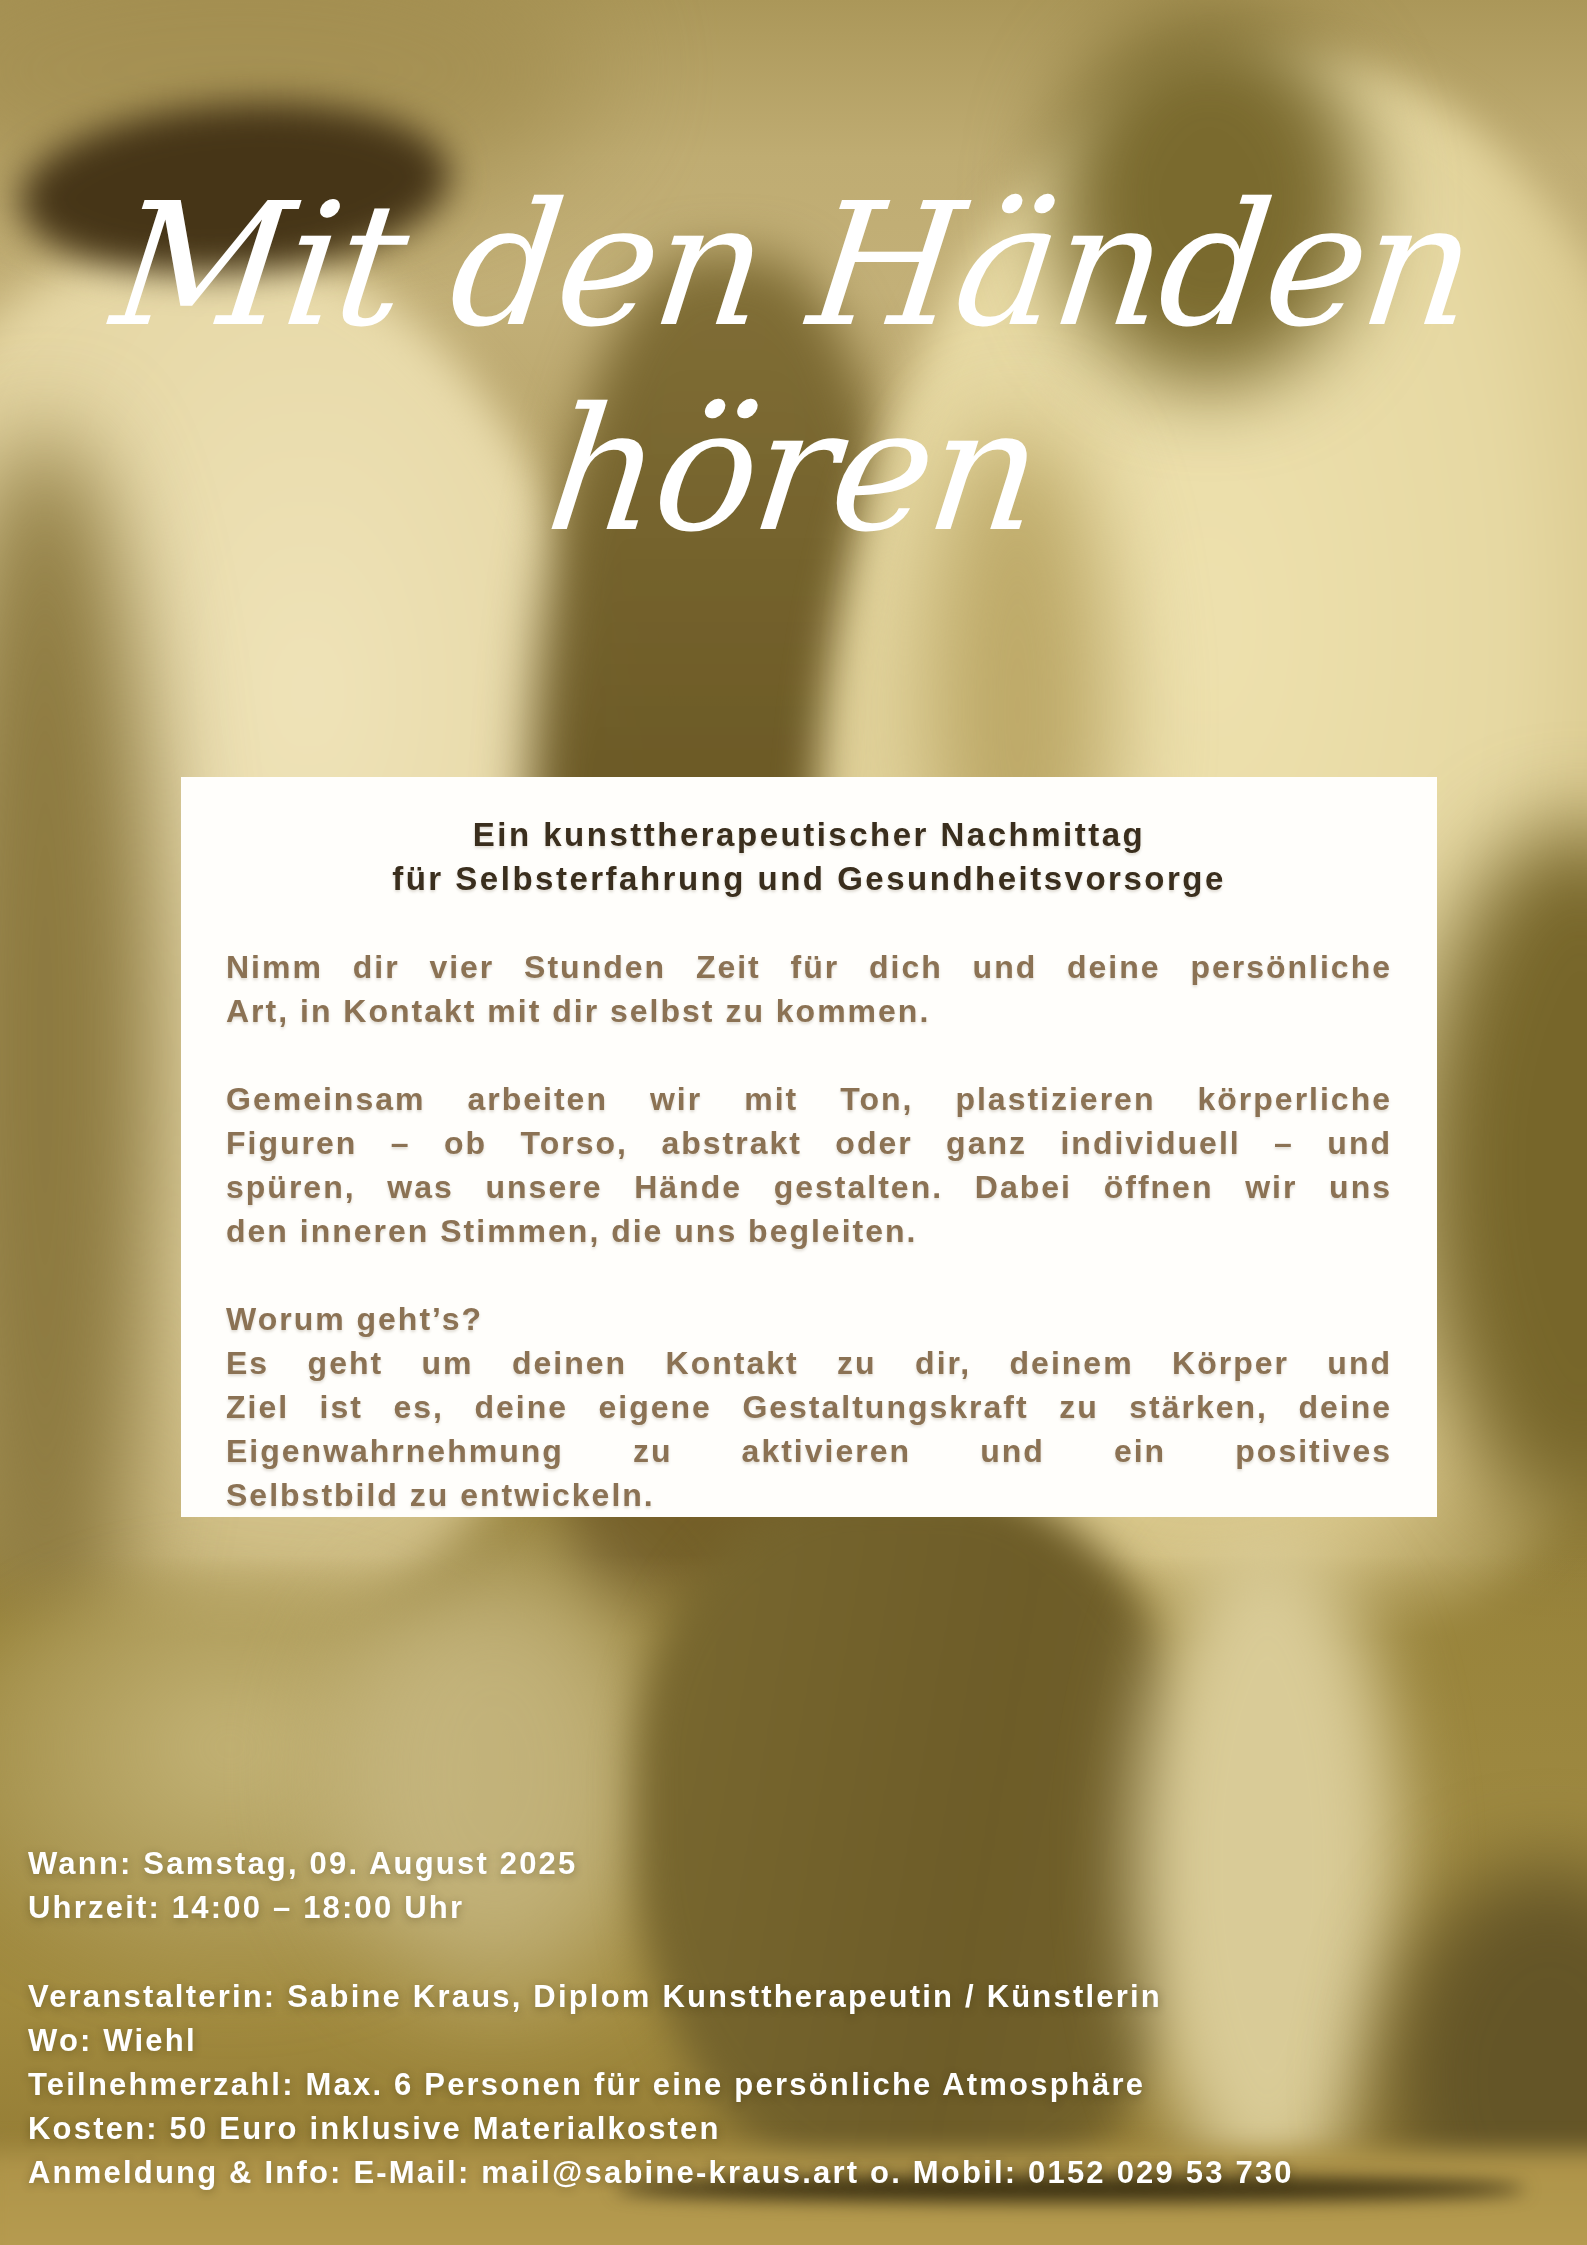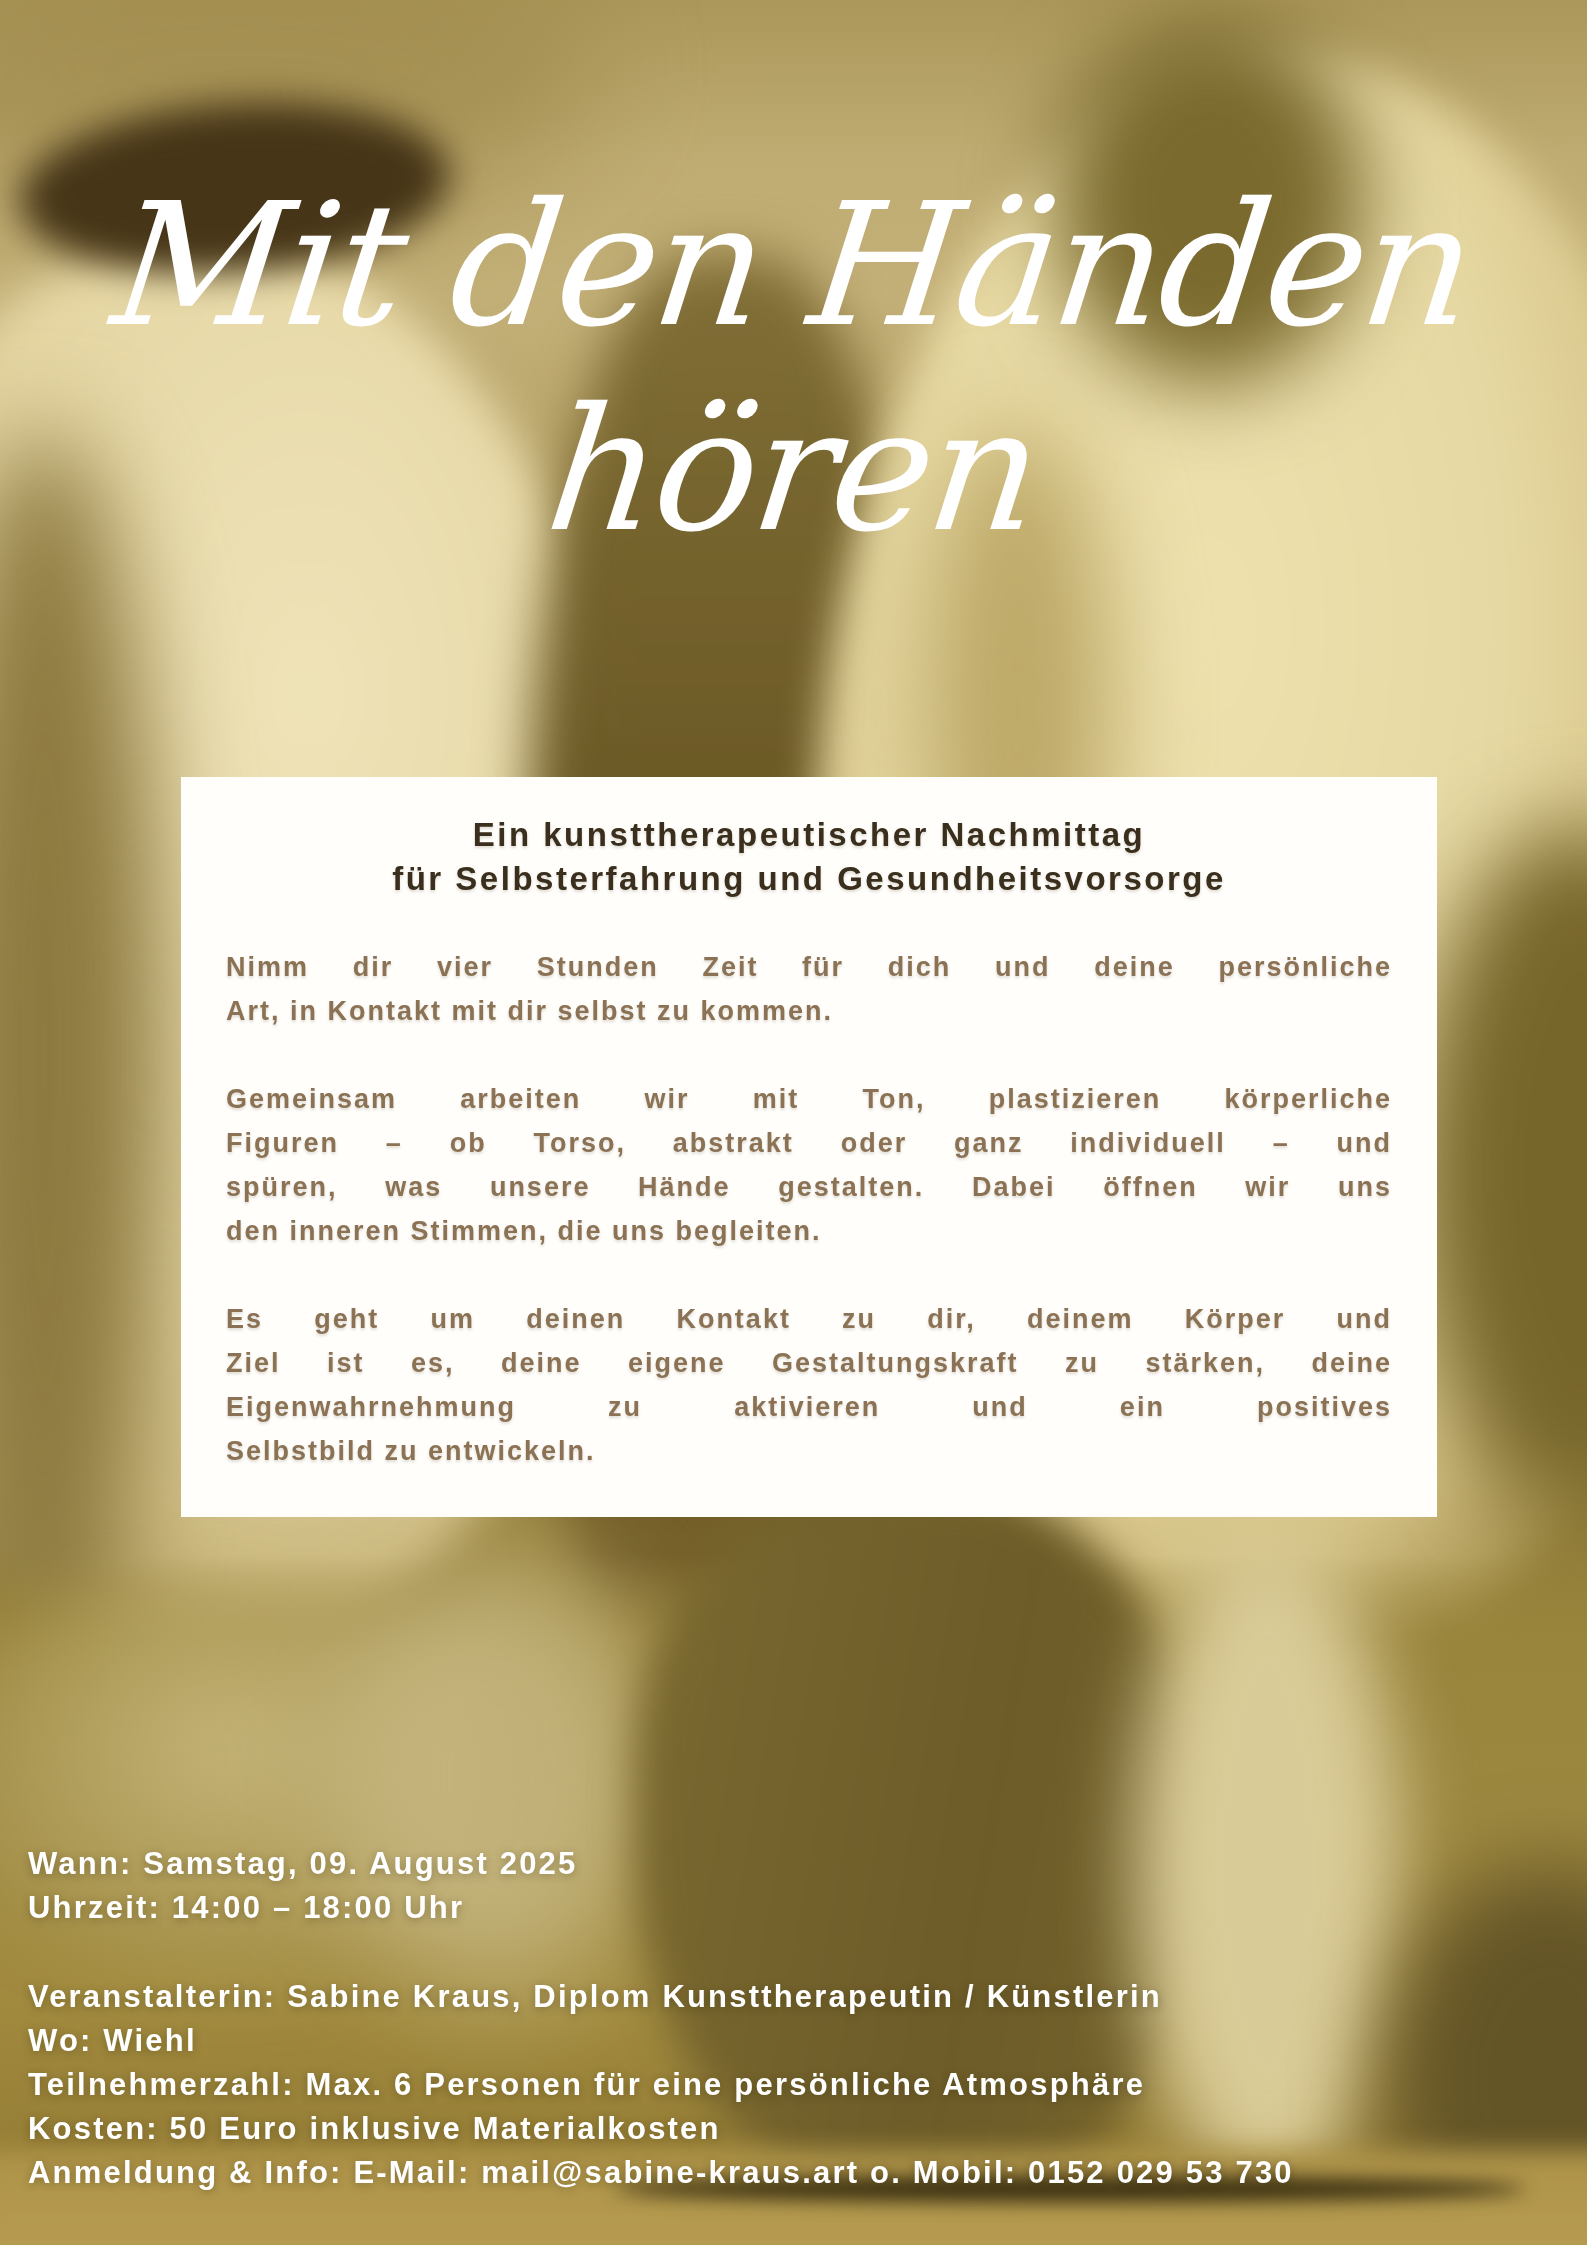--- a/index.html
+++ b/index.html
@@ -38,21 +38,21 @@
   }
   .title span{display:inline-block;transform:skewX(-7deg);}
   .title .l2{display:block;margin-top:10px;transform:skewX(-7deg);}
 
   .card{
     position:absolute;left:181px;top:777px;width:1256px;height:740px;
     box-sizing:border-box;background:#fffefb;padding:36px 45px 0 45px;
     text-shadow:0 2px 3px rgba(70,55,30,.18);
   }
   .card-heading{margin:0;color:#3a2e1d;font-size:33px;line-height:44px;font-weight:700;letter-spacing:2.5px;text-align:center;}
-  .para{margin:44px 0 0 0;color:#8b7254;font-size:27px;line-height:44px;font-weight:700;letter-spacing:2px;}
+  .para{margin:44px 0 0 0;color:#8b7254;font-size:32px;line-height:44px;font-weight:700;letter-spacing:2px;}
   .jline{text-align:justify;text-align-last:justify;}
   .jend{text-align:left;text-align-last:left;}
 
   .info{
     position:absolute;left:28px;color:#ffffff;font-weight:700;
     font-size:31px;line-height:44px;letter-spacing:2.2px;
     text-shadow:0 2px 8px rgba(50,40,10,.35);white-space:nowrap;
   }
   .info div{white-space:nowrap;}
   .schedule{top:1842px;}
@@ -100,20 +100,21 @@
     </div>
 
     <div class="para">
       <div class="jline">Gemeinsam arbeiten wir mit Ton, plastizieren körperliche</div>
       <div class="jline">Figuren – ob Torso, abstrakt oder ganz individuell – und</div>
       <div class="jline">spüren, was unsere Hände gestalten. Dabei öffnen wir uns</div>
       <div class="jend">den inneren Stimmen, die uns begleiten.</div>
     </div>
 
     <div class="para">
+      <div class="jend">Worum geht’s?</div>
       <div class="jline">Es geht um deinen Kontakt zu dir, deinem Körper und</div>
       <div class="jline">Ziel ist es, deine eigene Gestaltungskraft zu stärken, deine</div>
       <div class="jline">Eigenwahrnehmung zu aktivieren und ein positives</div>
       <div class="jend">Selbstbild zu entwickeln.</div>
     </div>
   </section>
 
   <div class="info schedule">
     <div>Wann: Samstag, 09. August 2025</div>
     <div>Uhrzeit: 14:00 – 18:00 Uhr</div>

